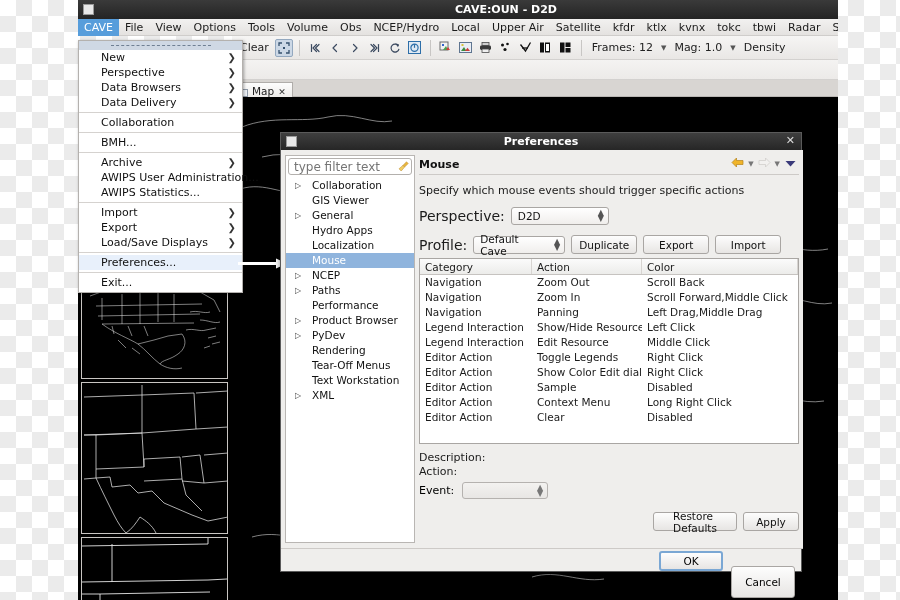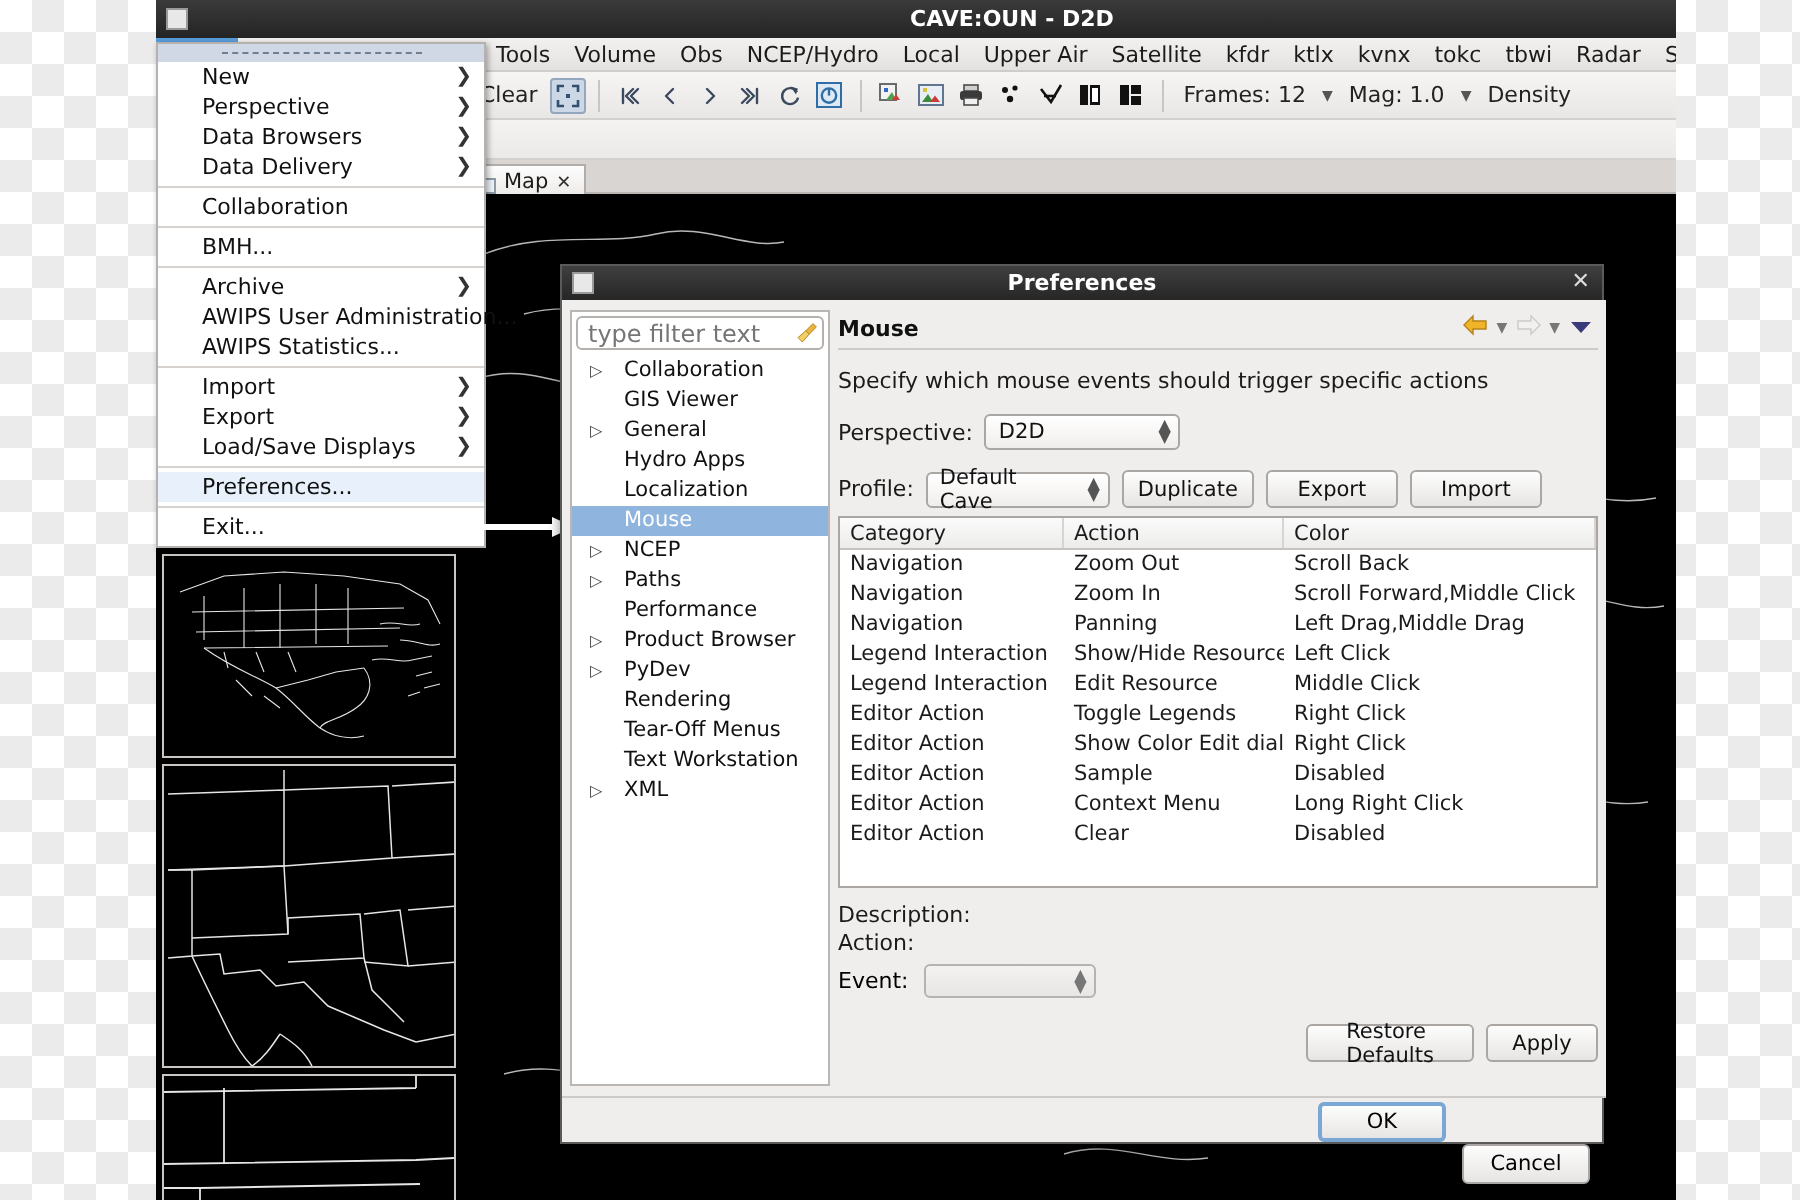--- a/index.html
+++ b/index.html
@@ -80,21 +80,21 @@
 
   
   .leftstack { position:absolute; left:0px; top:97px; width:154px; height:503px; background:#000; }
   .lp { position:absolute; left:3px; background:#000; border:1px solid #c9c6c3; overflow:hidden; }
   .lp1 { top:180px; width:147px; height:102px; }
   .lp2 { top:285px; width:147px; height:152px; }
   .lp3 { top:440px; width:147px; height:160px; }
 
   
   .dropdown {
-    position:absolute; left:78px; top:21px; width:165px;
+    position:absolute; left:78px; top:40px; width:165px;
     background:#ffffff; border:1px solid #b4b1ae;
     box-shadow:1px 1px 3px rgba(0,0,0,.35);
     padding-bottom:2px; z-index:40;
   }
   .tearoff { height:9px; background:#cfd8e4; display:flex; align-items:center; justify-content:center; }
   .tearoff .dash { width:100px; height:1px; border-top:1px dashed #6f7f93; }
   .dd-item { height:15px; line-height:15px; padding-left:22px; padding-right:14px; font-size:11px; color:#111; position:relative; white-space:nowrap; }
   .dd-item .arrow { position:absolute; right:6px; top:0; font-size:10px; color:#333; }
   .dd-sep { height:1px; background:#d5d2cf; margin:2px 0; }
   .dd-item.hl { background:#e8f0fb; }
@@ -130,21 +130,21 @@
   .tr-item .tw { position:absolute; left:9px; top:0; font-size:8px; color:#444; }
 
   .right-pane { position:absolute; left:138px; top:5px; width:380px; height:388px; }
   .rp-head { height:20px; display:flex; align-items:center; position:relative; border-bottom:1px solid #cdcac7; }
   .rp-head .h-title { font-size:11px; font-weight:bold; color:#111; }
   .nav-icons { position:absolute; right:2px; top:2px; display:flex; align-items:center; gap:4px; }
   .nav-caret { font-size:7px; color:#777; }
   .rp-desc { font-size:11px; color:#1b1b1b; margin-top:9px; }
 
   .row { display:flex; align-items:center; margin-top:10px; }
-  .row .lbl { font-size:11px; color:#1b1b1b; margin-right:6px; }
+  .row .lbl { font-size:14px; color:#1b1b1b; margin-right:6px; }
   .combo {
     position:relative; height:18px; border:1px solid #a9a6a3; border-radius:3px;
     background:linear-gradient(#ffffff,#f0eeec); font-size:10.5px; color:#111;
     display:flex; align-items:center; padding:0 20px 0 6px;
   }
   .combo .spin { position:absolute; right:4px; top:2px; font-size:8px; line-height:6px; color:#555; text-align:center; }
   .btn {
     height:19px; border:1px solid #a9a6a3; border-radius:3px;
     background:linear-gradient(#fdfdfd,#e7e5e3); font-size:10.5px; color:#111;
     display:flex; align-items:center; justify-content:center; padding:0 24px; margin-left:6px;
@@ -160,21 +160,21 @@
   .footer-area { position:absolute; left:0; top:296px; width:380px; }
   .fa-line { font-size:11px; color:#1b1b1b; height:14px; }
   .fa-row { display:flex; align-items:center; height:19px; margin-top:2px; }
   .evt-combo { width:86px; height:17px; margin-left:8px; border:1px solid #b5b2af; border-radius:3px; background:linear-gradient(#f3f2f0,#e8e6e4); position:relative; }
   .evt-combo .spin { position:absolute; right:4px; top:2px; font-size:8px; line-height:6px; color:#777; }
   .apply-row { display:flex; justify-content:flex-end; margin-top:12px; }
 
   .prefs-sep { position:absolute; left:0; top:415px; width:522px; height:1px; background:#cdcac7; }
   .prefs-bottom { position:absolute; left:0; top:416px; width:522px; height:24px; display:flex; align-items:center; justify-content:flex-end; padding-right:8px; }
   .btn-ok { height:20px; width:64px; border:2px solid #7aa7d4; border-radius:3px; background:linear-gradient(#fdfdfd,#e7e5e3); font-size:10.5px; display:flex; align-items:center; justify-content:center; }
-  .btn-cancel { height:20px; width:64px; border:1px solid #a9a6a3; border-radius:3px; background:linear-gradient(#fdfdfd,#e7e5e3); font-size:10.5px; display:flex; align-items:center; justify-content:center; margin-left:8px;margin-top:42px; }
+  .btn-cancel { height:32px; width:64px; border:1px solid #a9a6a3; border-radius:3px; background:linear-gradient(#fdfdfd,#e7e5e3); font-size:10.5px; display:flex; align-items:center; justify-content:center; margin-left:8px;margin-top:42px; }
 </style>
 </head>
 <body>
 
 <div class="app">
 
   <div class="titlebar">
     <span class="winicon"></span>
     <span>CAVE:OUN - D2D</span>
   </div>

